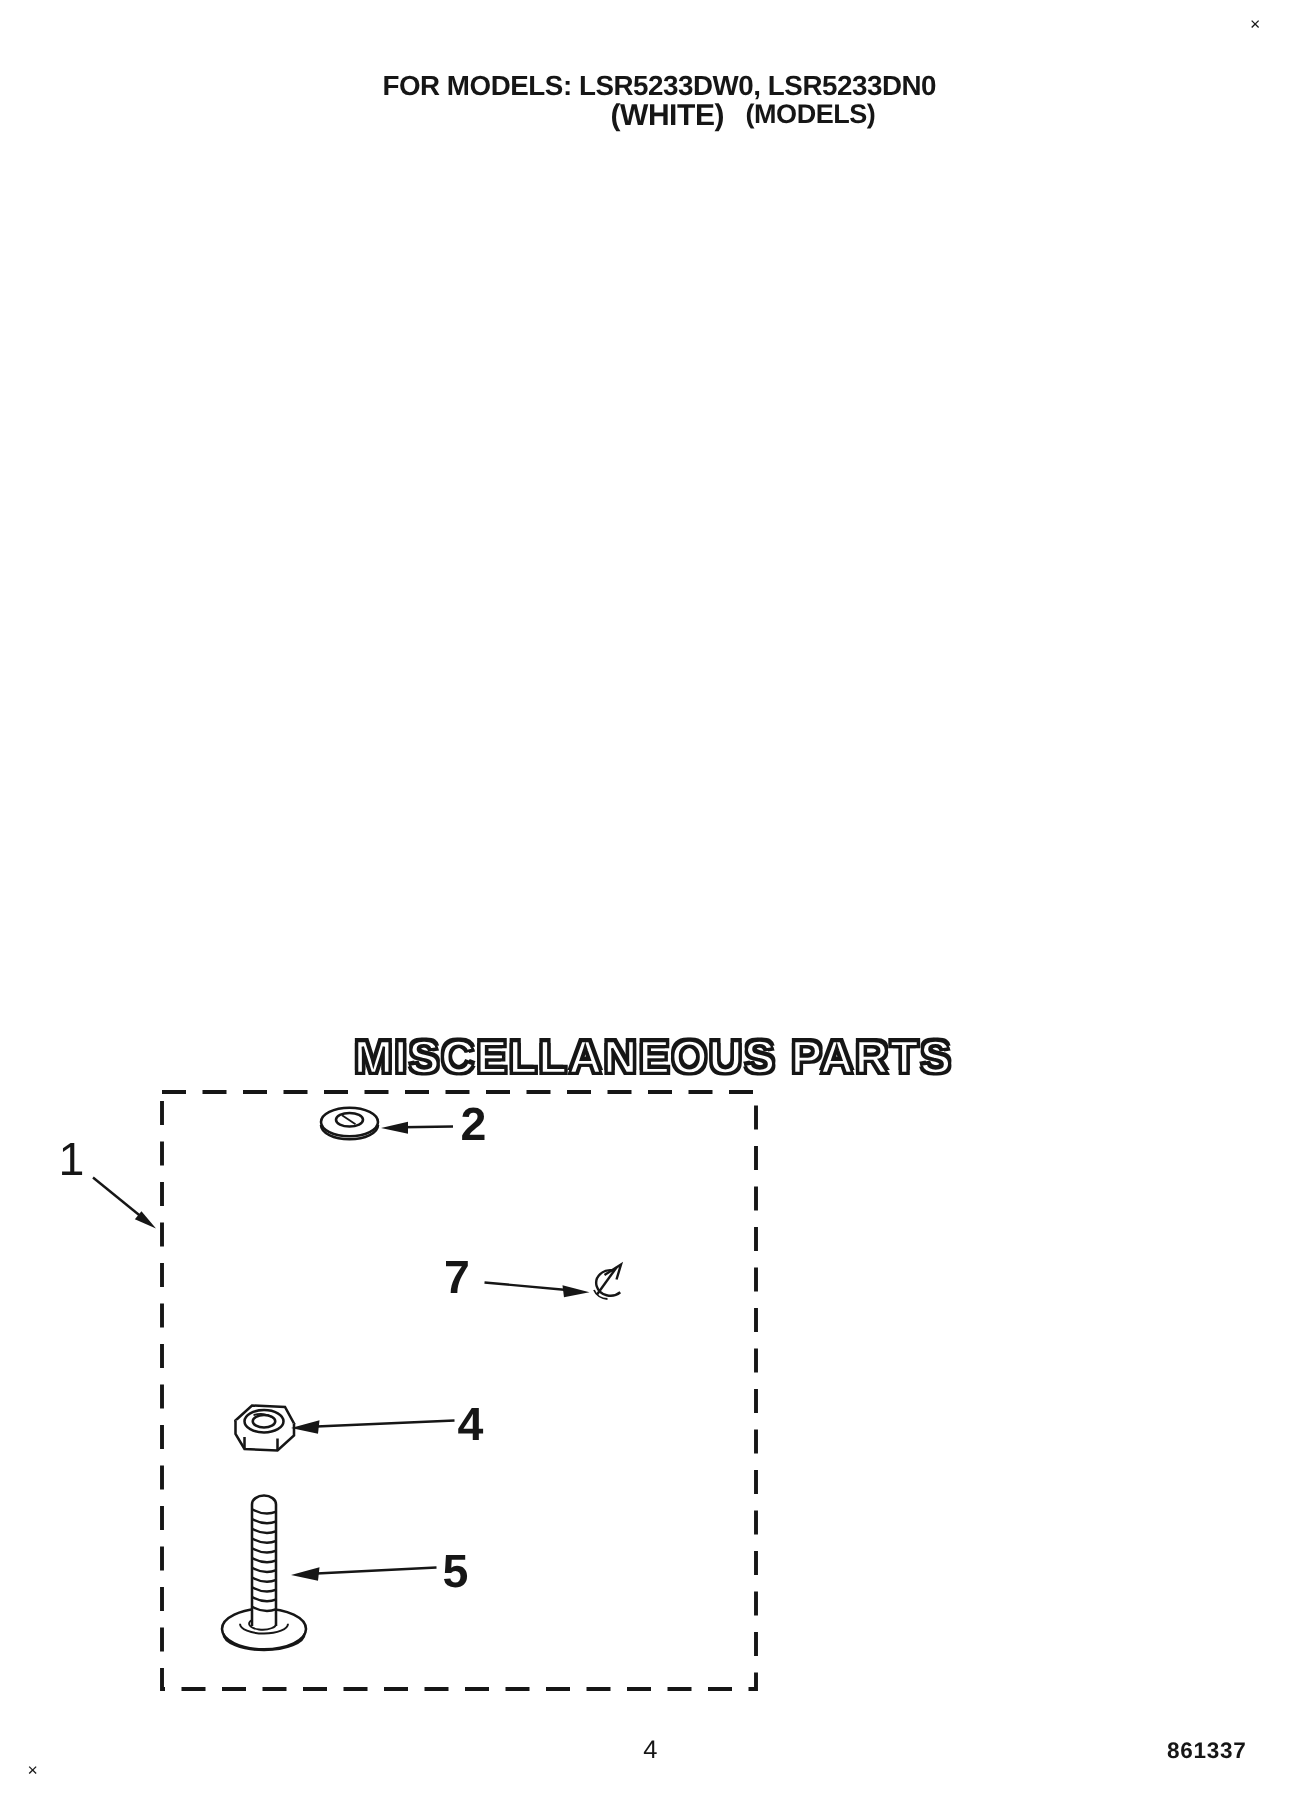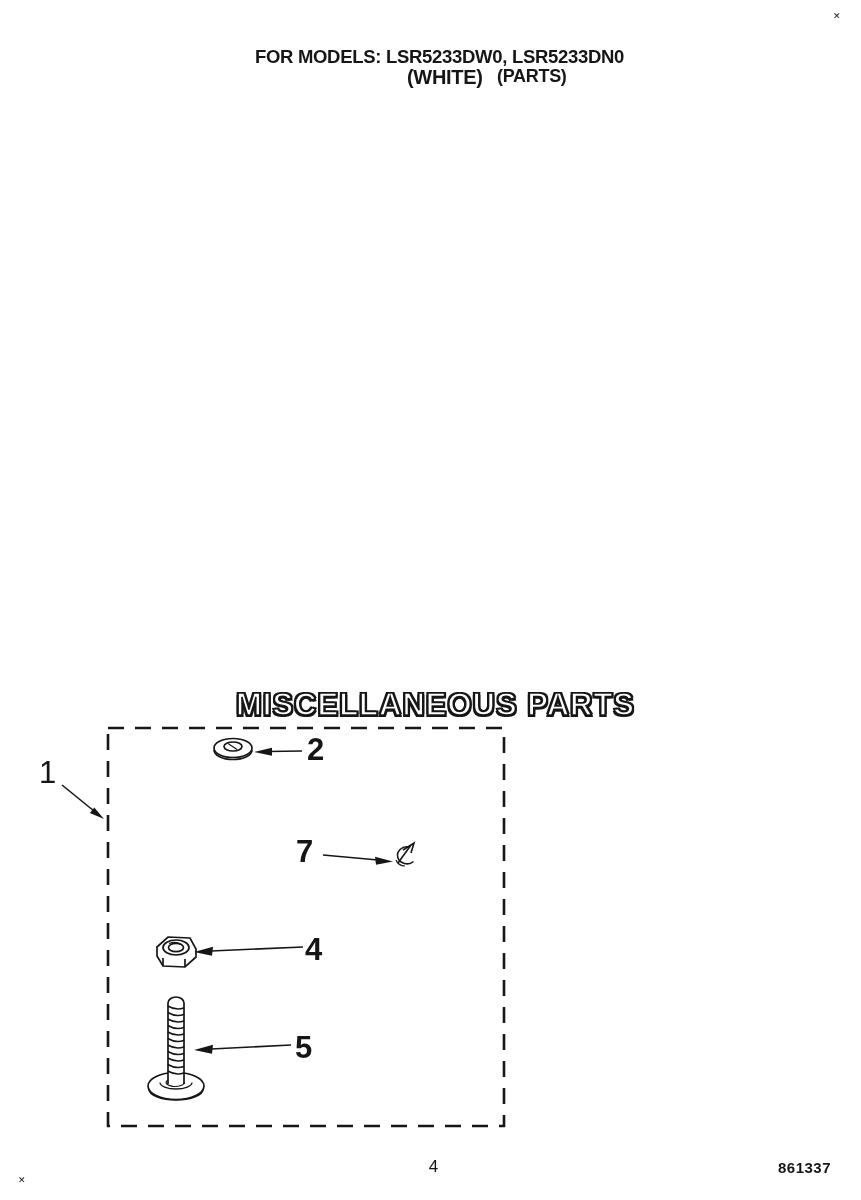--- a/index.html
+++ b/index.html
@@ -118,21 +118,21 @@
       <use href="#thread" y="1071"></use>
     </g>
     <g stroke="#161616" stroke-width="1.6">
       <line x1="291" y1="1045" x2="211" y2="1049"></line>
       <polygon points="194,1050 213,1044.8 212,1053.8" fill="#161616" stroke="none"></polygon>
     </g>
   </svg>
 
   <div class="abs hdr-line1">FOR MODELS: LSR5233DW0, LSR5233DN0</div>
   <div class="abs hdr-white">(WHITE)</div>
-  <div class="abs hdr-almond">(PARTS)</div>
+  <div class="abs hdr-almond">(MODELS)</div>
 
   <div class="abs sec-title">MISCELLANEOUS PARTS</div>
 
   <div class="abs callout c1">1</div>
   <div class="abs callout c2">2</div>
   <div class="abs callout c7">7</div>
   <div class="abs callout c4">4</div>
   <div class="abs callout c5">5</div>
 
   <div class="abs page-num">4</div>

